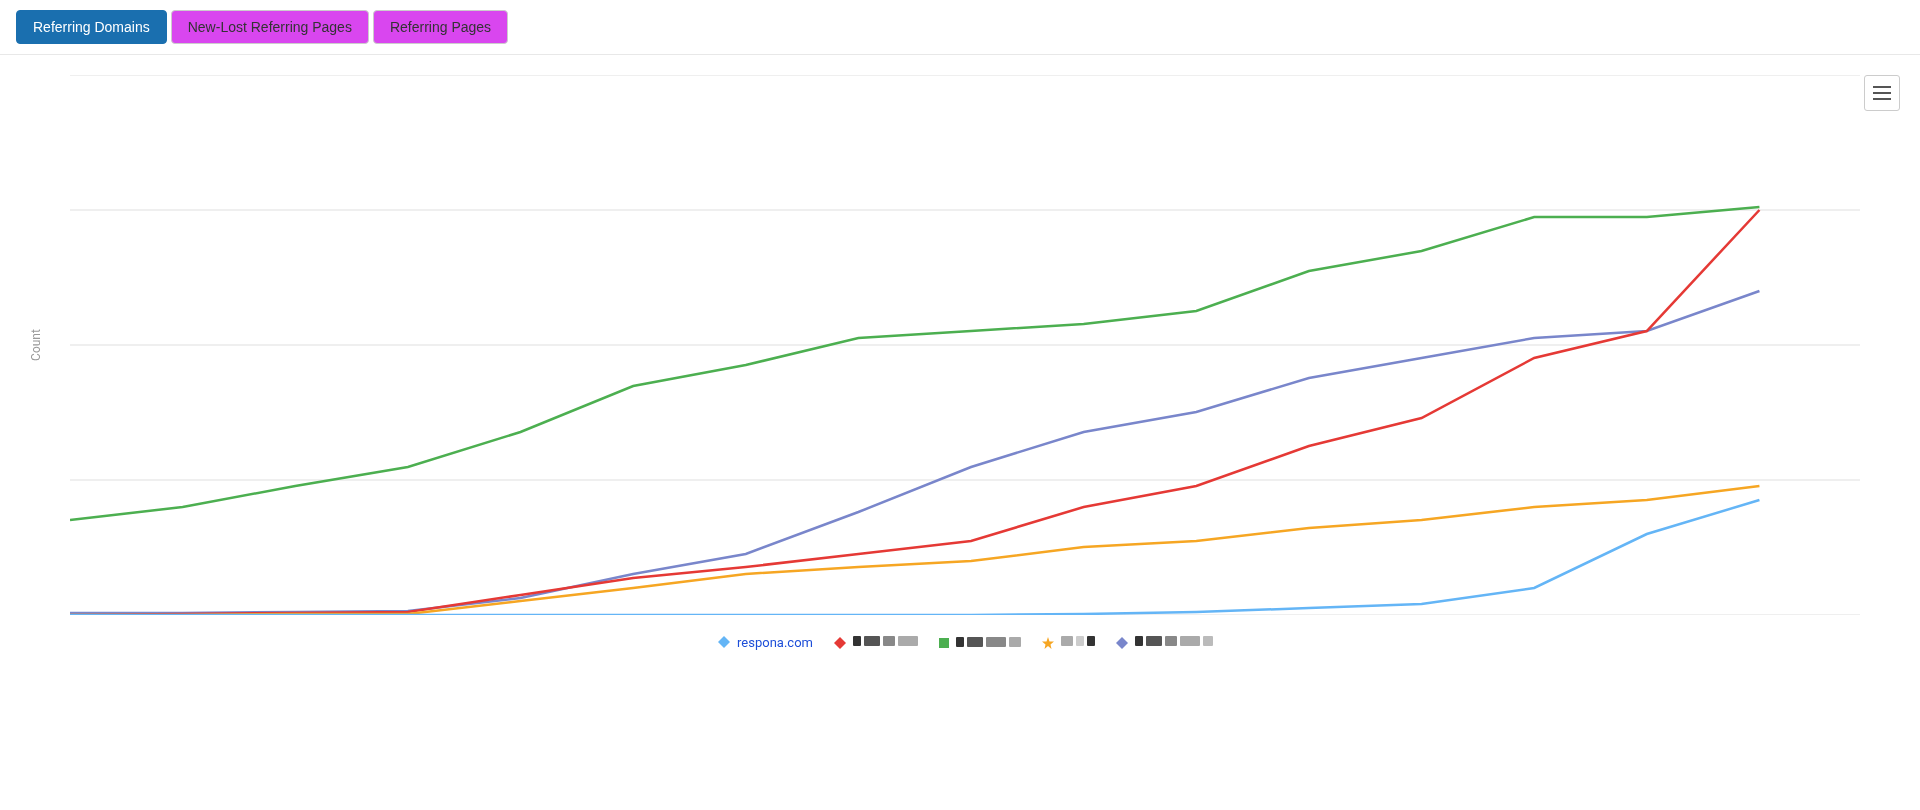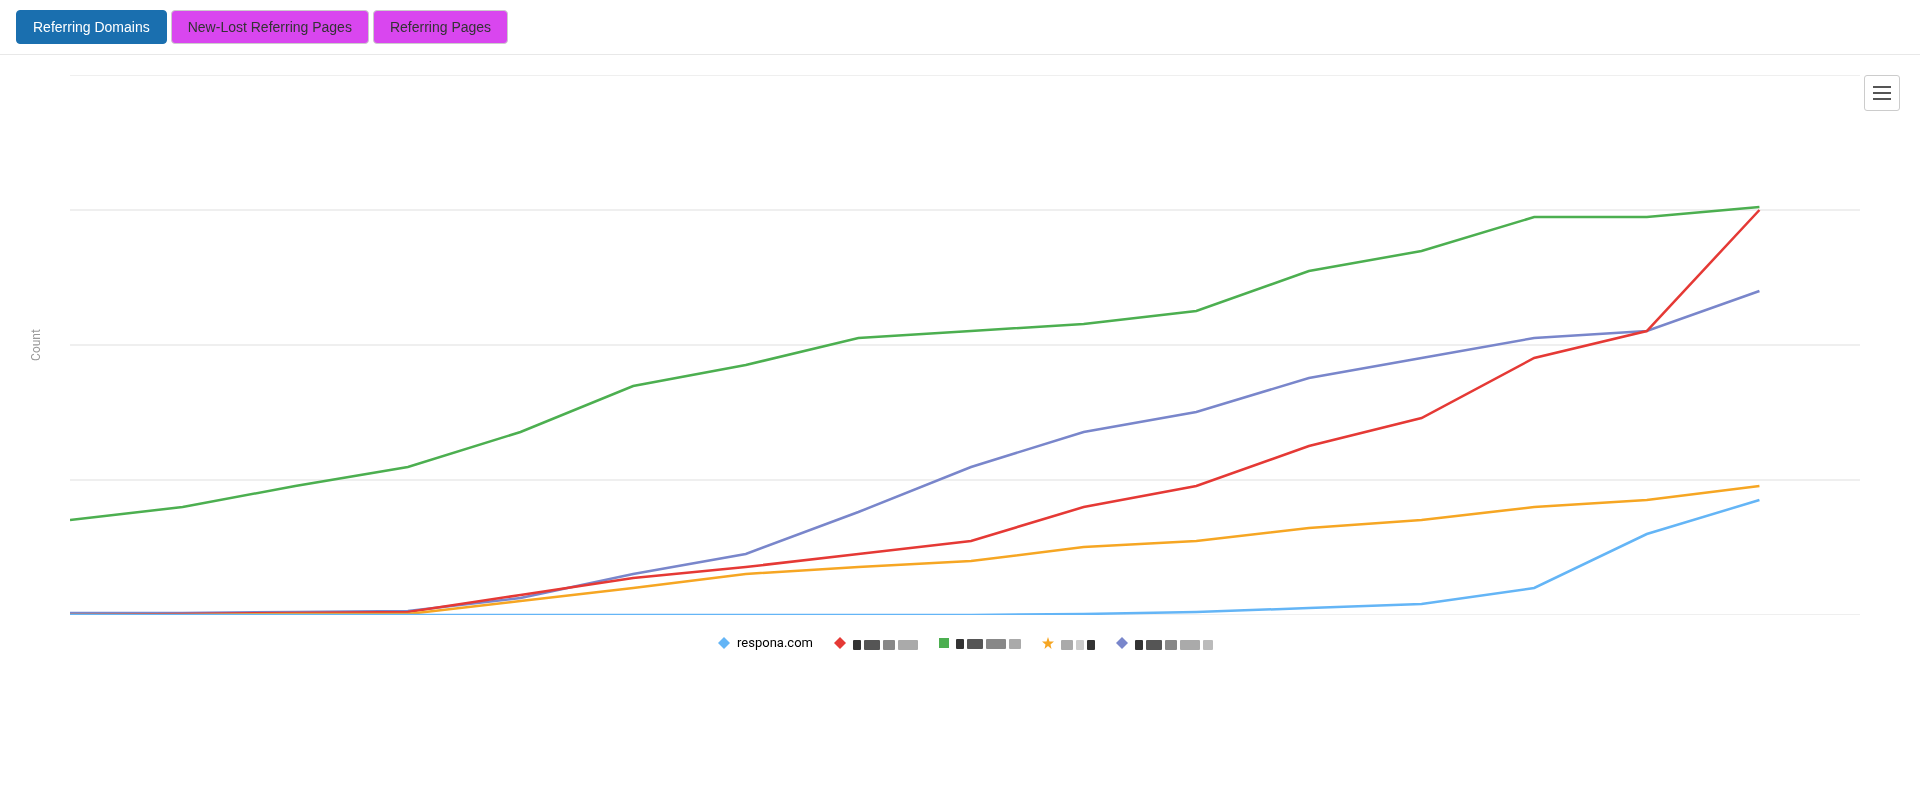--- a/index.html
+++ b/index.html
@@ -91,24 +91,24 @@
       display: flex;
       justify-content: center;
       align-items: center;
       gap: 20px;
       margin-top: 20px;
       flex-wrap: wrap;
     }
 
     .legend-item {
       display: flex;
-      align-items: flex-end;
+      align-items: flex-start;
       gap: 6px;
       font-size: 13px;
-      color: #000000;
+      color: #1d4ed8;
     }
 
     .legend-placeholder {
       display: flex;
       gap: 3px;
       align-items: center;
     }
 
     .legend-bar {
       width: 8px;

